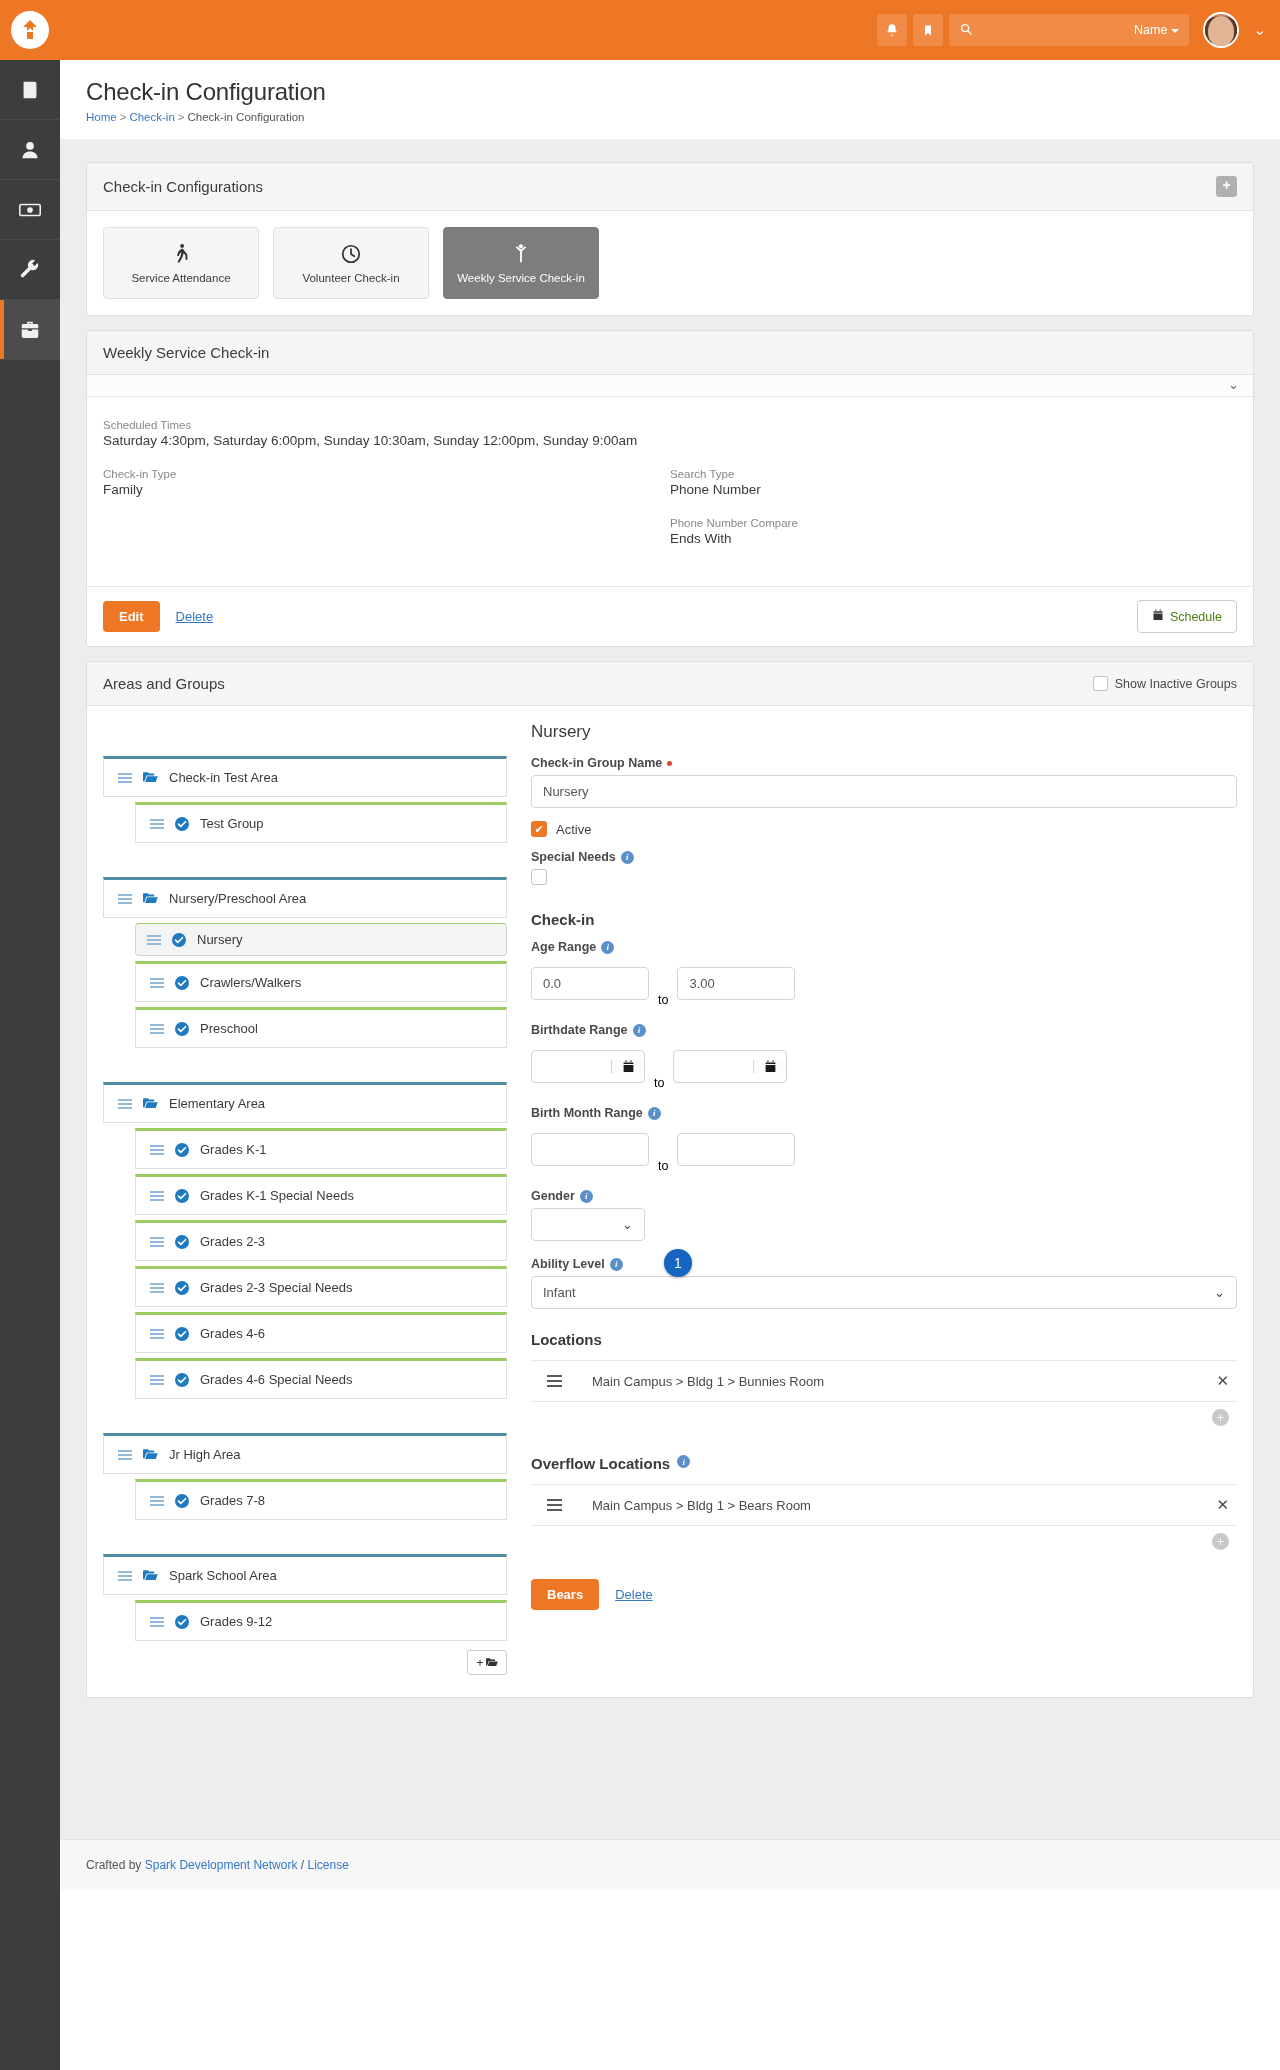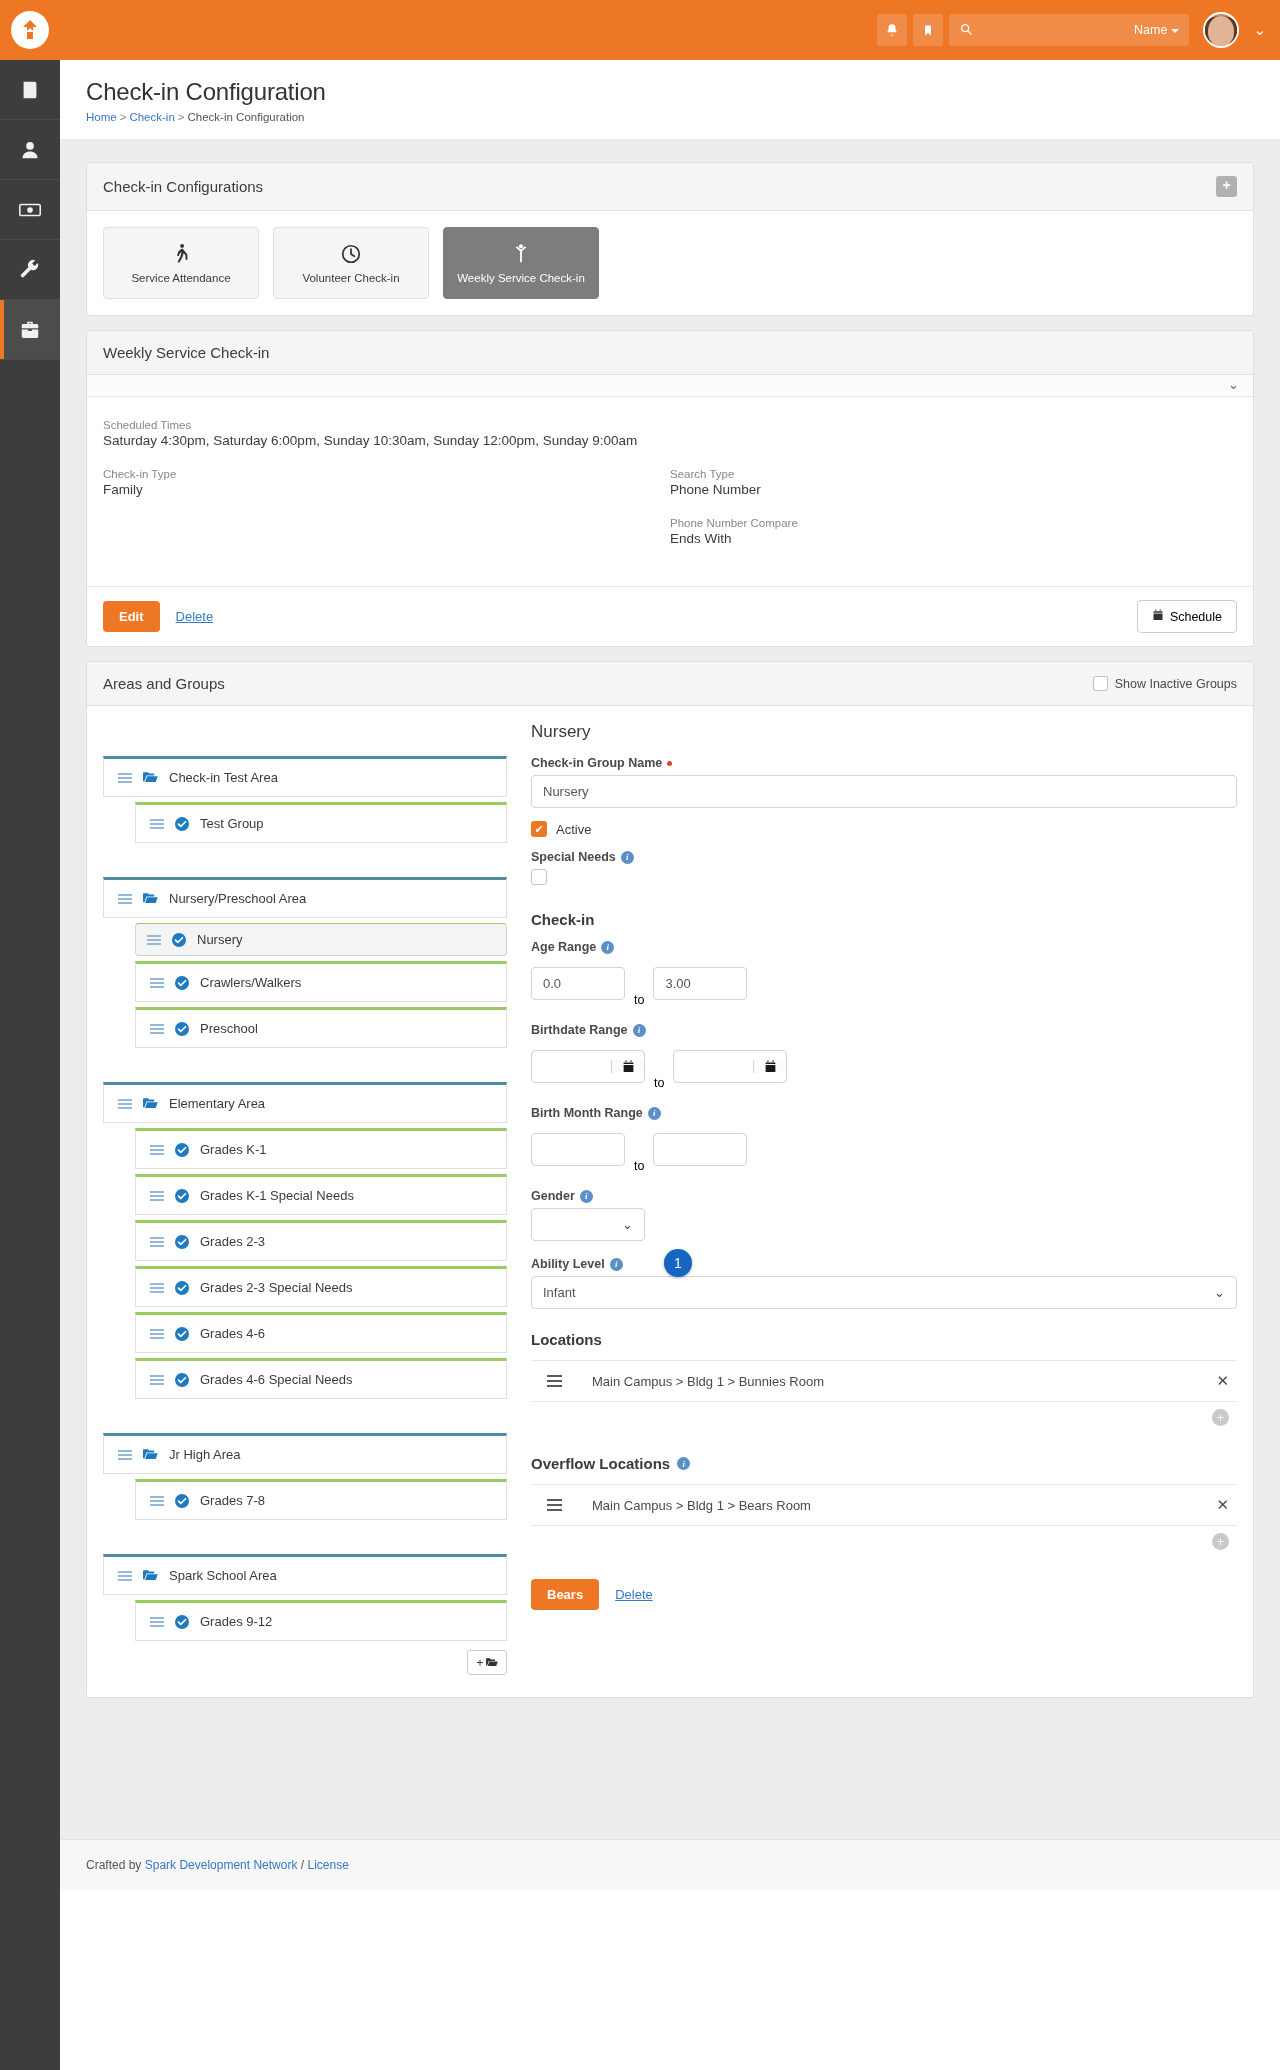--- a/index.html
+++ b/index.html
@@ -136,21 +136,21 @@
     display: flex; align-items: center;
   }
   .btn-primary {
     background: #ee7725; color: #fff; border: none; border-radius: 4px;
     padding: 8px 16px; font-size: 13px; font-weight: bold; font-family: inherit;
   }
   .link-btn { color: #3578c6; font-size: 13px; margin-left: 16px; }
   .btn-default {
     margin-left: auto;
     background: #ffffff; border: 1px solid #ccc; border-radius: 4px;
-    padding: 8px 14px; font-size: 12.5px; color: #000000; font-family: inherit;
+    padding: 8px 14px; font-size: 12.5px; color: #4d7c0f; font-family: inherit;
     display: flex; align-items: center; gap: 6px;
   }
 
   
   .ag-head { display: flex; align-items: center; }
   .inactive-wrap { margin-left: auto; display: flex; align-items: center; gap: 7px; font-weight: normal; font-size: 12.5px; color: #4a4a4a; }
   .cb-square { width: 15px; height: 15px; border: 1px solid #c2c2c2; border-radius: 2px; background: #fff; }
 
   .ag-body { display: flex; padding: 16px 16px 22px 16px; gap: 10px; }
   .tree { width: 404px; }
@@ -195,21 +195,21 @@
     display: inline-flex; align-items: center; justify-content: center;
     font-style: italic; font-family: "Liberation Serif", serif;
   }
   .inp {
     border: 1px solid #d4d4d4; border-radius: 4px; background: #fff;
     height: 33px; font-size: 13px; color: #555;
     display: flex; align-items: center; padding: 0 11px;
   }
   .inp.full { width: 100%; }
   .row-to { display: flex; align-items: center; gap: 9px; margin-bottom: 16px; }
-  .row-to .inp { width: 94px; }
+  .row-to .inp { width: 118px; }
   .row-to .to { font-size: 12.5px; color: #000000; margin-top: 34px; }
   .inp.with-btn { width: 114px; padding: 0; display: flex; }
   .inp.with-btn .txt { flex: 1; }
   .cal-btn {
     width: 33px; border-left: 1px solid #d4d4d4; background: #fbfbfb;
     display: flex; align-items: center; justify-content: center;
   }
   .cal-btn svg { width: 13px; height: 13px; fill: #1a1a1a; }
   .sel {
     border: 1px solid #d4d4d4; border-radius: 4px; background: #fff;
@@ -823,21 +823,21 @@
                   <i></i>
                 </span>
               <span class="loc-text">Main Campus &gt; Bldg 1 &gt; Bunnies Room</span>
               <span class="loc-x">✕</span>
             </div>
           </div>
           <div class="loc-add-row">
             <span class="loc-add">+</span>
           </div>
 
-          <h3 style="display:flex;align-items:center;gap:7px;">
+          <h3 style="display:flex;align-items:flex-start;gap:7px;">
             <span>Overflow Locations</span>
             <span class="info-ic">i</span>
           </h3>
           <div class="loc-list">
             <div class="loc-item">
               <span class="loc-grip">
                   <i></i>
                   <i></i>
                   <i></i>
                 </span>

